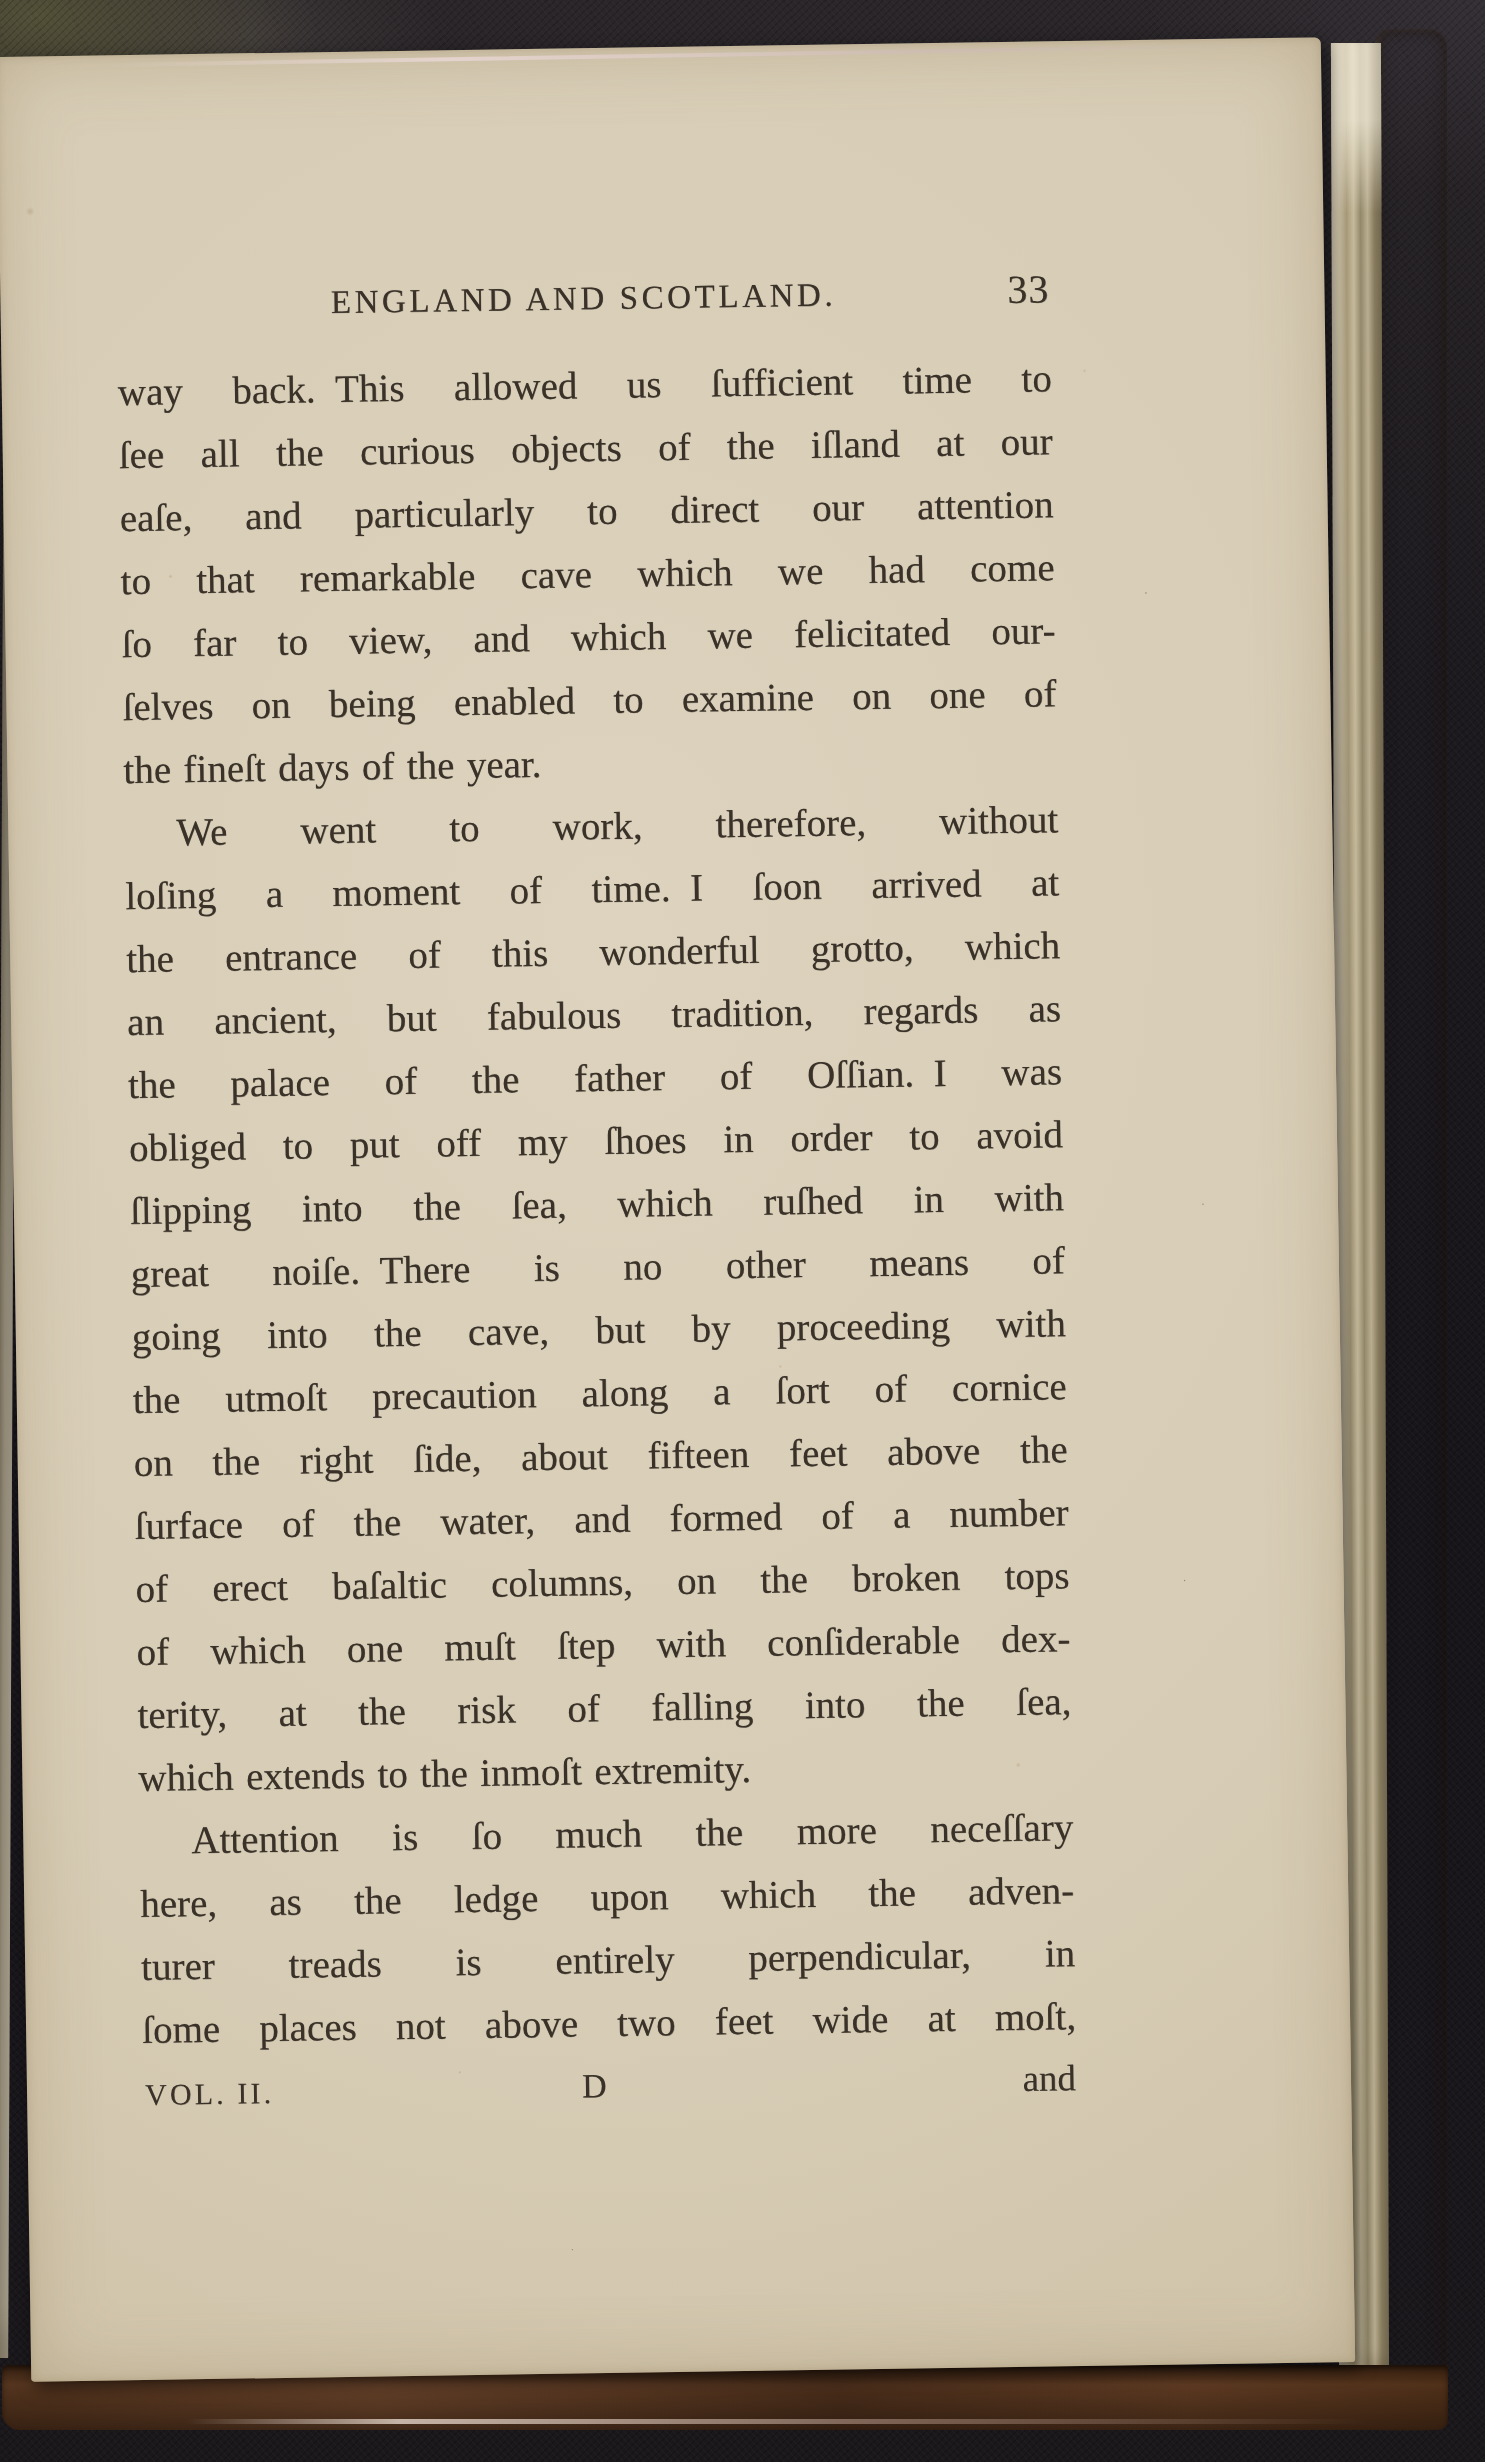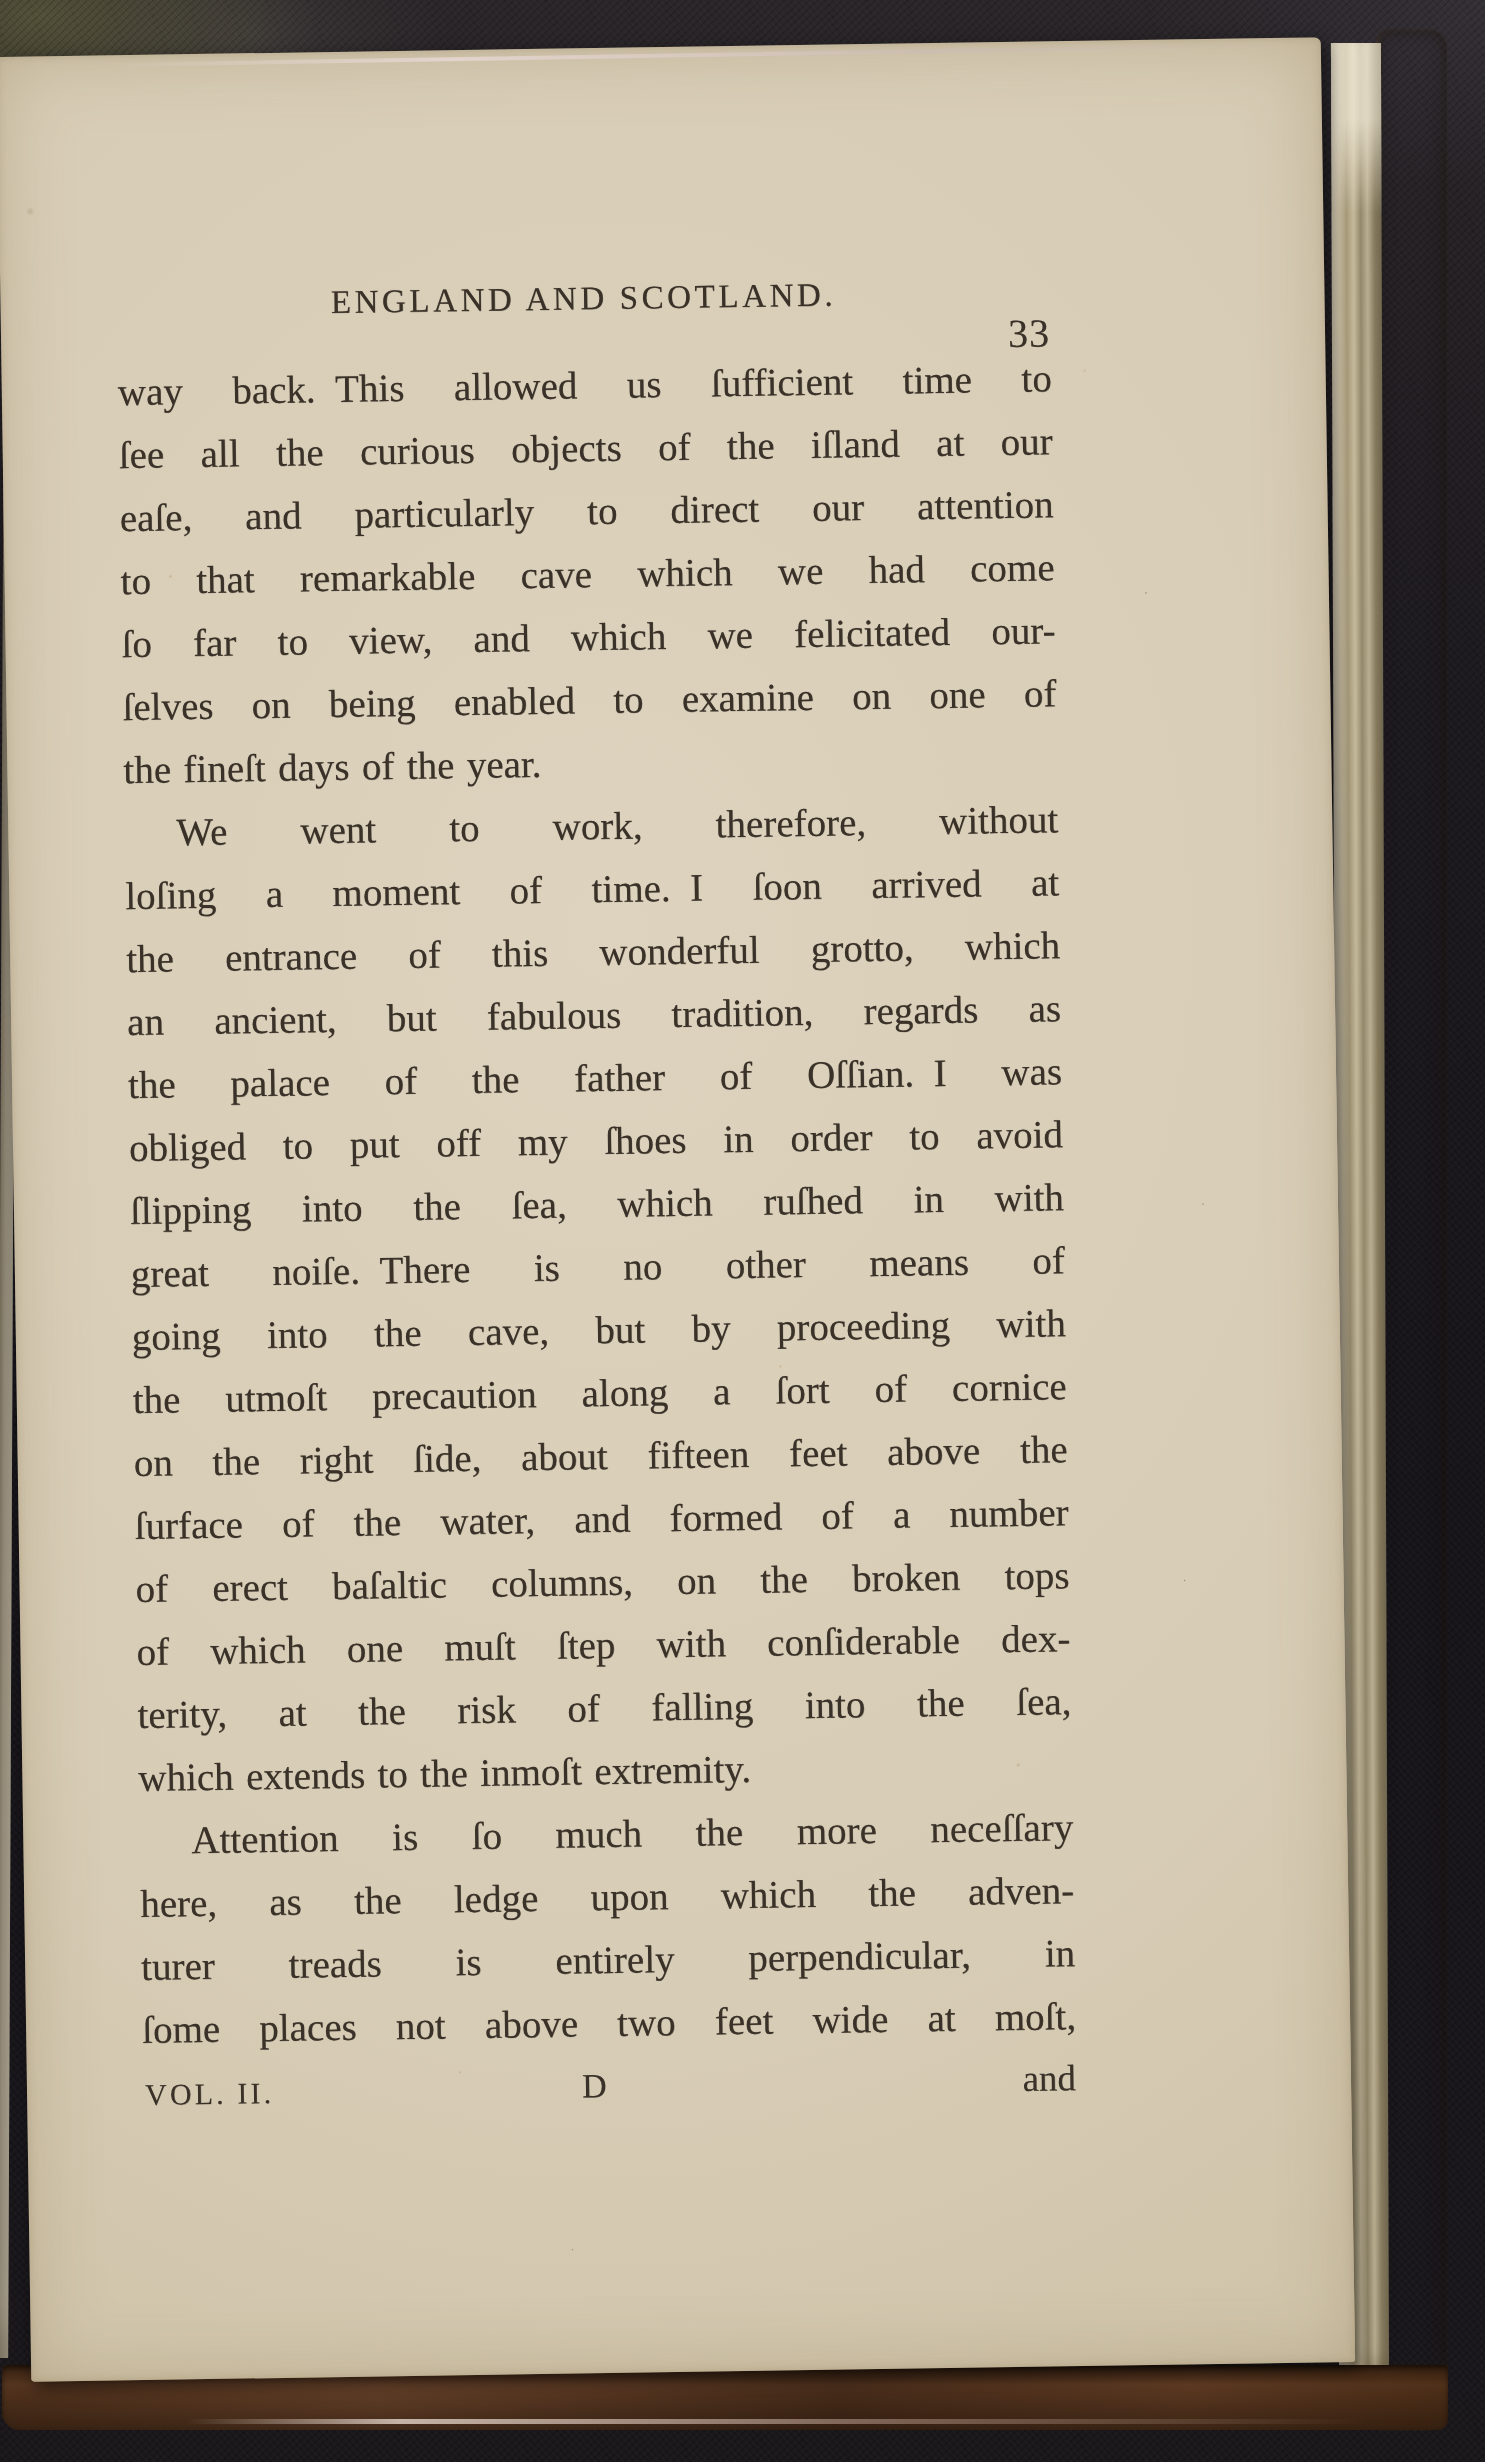--- a/index.html
+++ b/index.html
@@ -99,21 +99,20 @@
   .header-row{
     position:relative;margin-top:227px;height:47px;line-height:47px;text-align:center;
   }
   .running-title{
     font-size:33px;letter-spacing:3.6px;
     text-shadow:0.3px 0.3px 0 rgba(56,48,38,.45), 0 0 1px rgba(56,48,38,.25);
   }
   .page-number{
     position:absolute;right:1px;top:-3.1px;font-size:40px;letter-spacing:1px;
     text-shadow:0.3px 0.3px 0 rgba(56,48,38,.45);
-    margin-top:44px;
   }
   .body-lines{margin-top:31px;}
   .line{
     font-size:39px;line-height:63px;text-align:justify;text-align-last:justify;
     word-spacing:2.6px;
     text-shadow:0.3px 0.3px 0 rgba(56,48,38,.4), 0 0 1px rgba(56,48,38,.22);
   }
   .line.indent{text-indent:52px;}
   .line.end{text-align-last:left;}
   .signature-row{position:relative;height:63px;line-height:63px;

